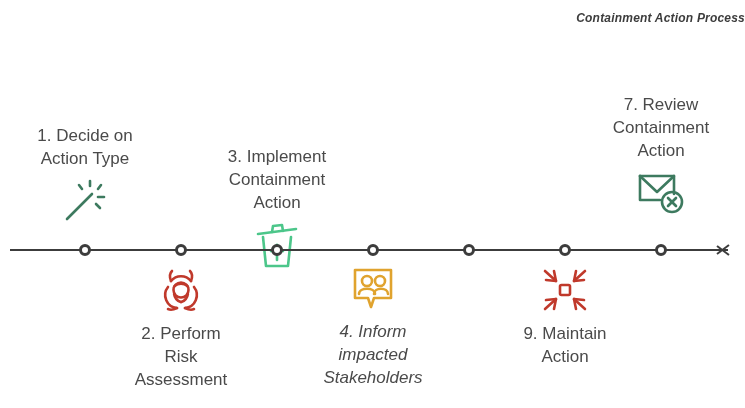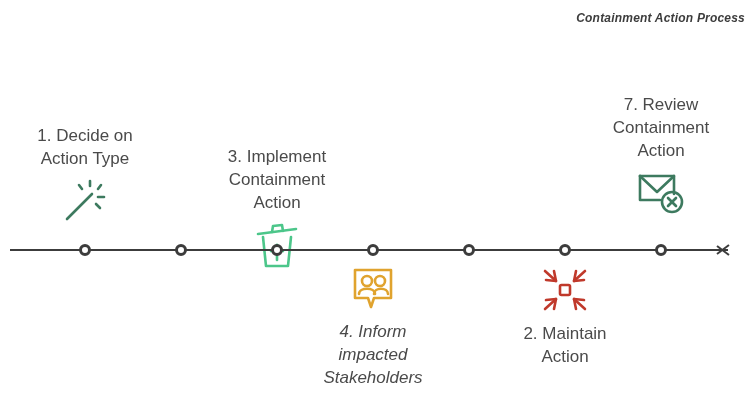--- a/index.html
+++ b/index.html
@@ -154,20 +154,40 @@
         <path d="M4 6 L4 30 L24 30"></path>
         <path d="M4 6 L38 6 L38 24"></path>
         <polyline points="4,6 21,22 38,6"></polyline>
         <circle cx="36" cy="32" r="10"></circle>
         <line x1="32" y1="28" x2="40" y2="36"></line>
         <line x1="40" y1="28" x2="32" y2="36"></line>
       </svg>
     </div>
   </div>
 
+  <div class="step below" style="left:181px; top:262px;">
+    <div class="step-icon">
+      <svg width="46" height="46" viewBox="0 0 46 46" fill="none" stroke="#c0392b" stroke-width="2.6" stroke-linecap="round">
+        <circle cx="23" cy="22" r="7.5"></circle>
+        <path d="M16.5 18 A 10 10 0 0 1 29.5 18"></path>
+        <path d="M29.9 26 A 10 10 0 0 1 23.2 34"></path>
+        <path d="M22.8 34 A 10 10 0 0 1 16.1 26"></path>
+        <path d="M13 13 A 13 13 0 0 1 33 13"></path>
+        <path d="M36 19 A 13 13 0 0 1 27 40"></path>
+        <path d="M19 40 A 13 13 0 0 1 10 19"></path>
+        <path d="M13 13 C 11 8 12 5 14 3"></path>
+        <path d="M33 13 C 35 8 34 5 32 3"></path>
+        <path d="M27 40 C 31 42 34 42 36 41"></path>
+        <path d="M19 40 C 15 42 12 42 10 41"></path>
+      </svg>
+    </div>
+    <div class="step-label">2. Perform
+Risk
+Assessment</div>
+  </div>
 
   <div class="step below" style="left:373px; top:260px;font-style:italic;">
     <div class="step-icon">
       <svg width="48" height="48" viewBox="0 0 48 48" fill="none" stroke="#e0a32e" stroke-width="2.6" stroke-linecap="round" stroke-linejoin="round">
         <path d="M6 5 L42 5 L42 33 L25 33 L22 42 L19 33 L6 33 Z"></path>
         <circle cx="18" cy="16" r="5"></circle>
         <path d="M10 29 C10 22 26 22 26 29"></path>
         <circle cx="31" cy="16" r="5"></circle>
         <path d="M25 29 C25 22 39 22 39 29"></path>
       </svg>
@@ -184,21 +204,21 @@
         <line x1="4" y1="3" x2="15" y2="13"></line>
         <polyline points="13,3 15,13 5,12"></polyline>
         <line x1="44" y1="3" x2="33" y2="13"></line>
         <polyline points="35,3 33,13 43,12"></polyline>
         <line x1="4" y1="41" x2="15" y2="31"></line>
         <polyline points="13,41 15,31 5,32"></polyline>
         <line x1="44" y1="41" x2="33" y2="31"></line>
         <polyline points="35,41 33,31 43,32"></polyline>
       </svg>
     </div>
-    <div class="step-label">2. Maintain
+    <div class="step-label">9. Maintain
 Action</div>
   </div>
 
   <div class="axis-wrap">
     <div class="axis-line"></div>
     <div class="axis-arrow"></div>
     <div class="marker" style="left:85px;"></div>
     <div class="marker" style="left:181px;"></div>
     <div class="marker" style="left:277px;"></div>
     <div class="marker" style="left:373px;"></div>

